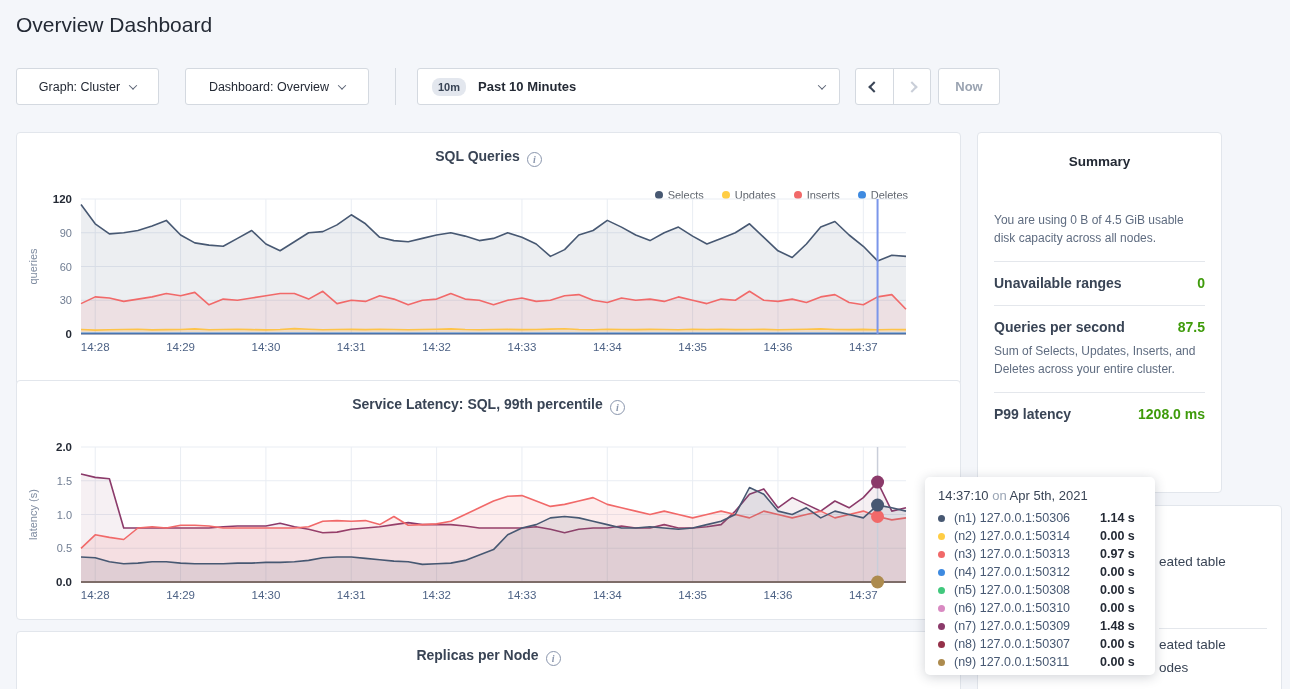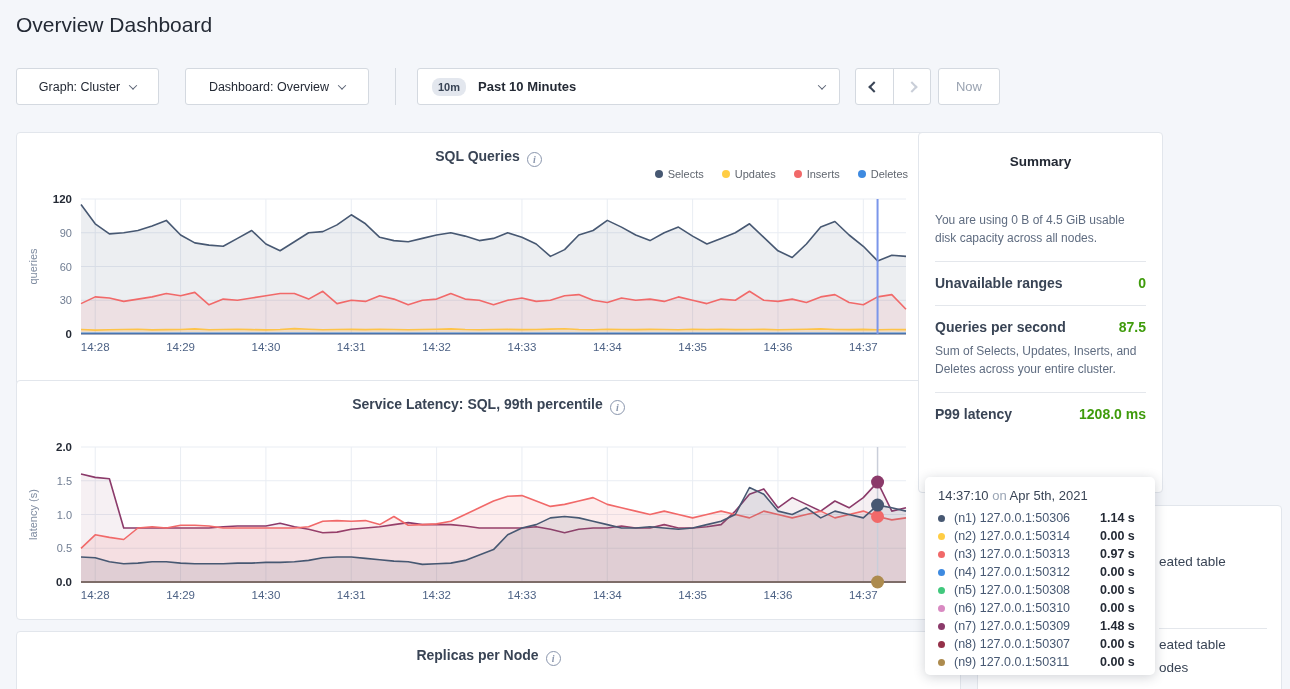--- a/index.html
+++ b/index.html
@@ -18,33 +18,33 @@
   .vdivider { position:absolute; left:395px; top:68px; width:1px; height:37px; background:#d4d9e0; }
   .timepicker { left:417px; width:423px; padding:0 14px; gap:12px; }
   .time-badge { background:#e3e7ee; border-radius:8px; font-size:11px; font-weight:700; color:#394455; padding:3px 6px; }
   .time-label { font-size:13px; font-weight:700; color:#242a35; }
   .timepicker .chev-down { margin-left:auto; }
   .navgroup { left:855px; width:76px; padding:0; }
   .navbtn { width:38px; height:100%; display:flex; align-items:center; justify-content:center; cursor:pointer; }
   .navbtn + .navbtn { border-left:1px solid #d4d9e0; }
   .chev-left  { width:8px; height:8px; border-left:2.2px solid #394455; border-bottom:2.2px solid #394455; transform:rotate(45deg); }
   .chev-right { width:8px; height:8px; border-right:2.2px solid #c9ced8; border-top:2.2px solid #c9ced8; transform:rotate(45deg); }
-  .now-btn { left:938px; width:62px; justify-content:center; font-size:13px; font-weight:400; color:#9aa3b1; }
+  .now-btn { left:938px; width:62px; justify-content:center; font-size:13px; font-weight:700; color:#9aa3b1; }
 
   
   .card { position:absolute; background:#fff; border:1px solid #e2e6ec; border-radius:4px; }
   .card-sql { left:16px; top:132px; width:945px; height:257px; }
   .card-lat { left:16px; top:380px; width:945px; height:240px; }
   .card-rep { left:16px; top:631px; width:945px; height:120px; }
-  .card-summary { left:918px; top:132px; width:245px; height:361px; padding:0 16px; }
+  .card-summary { left:977px; top:132px; width:245px; height:361px; padding:0 16px; }
   .card-events { left:977px; top:505px; width:305px; height:200px; }
 
   .chart-title { position:absolute; top:15px; left:0; width:100%; text-align:center; font-size:14px; font-weight:700; color:#394455; }
   .info-icon { display:inline-block; width:15px; height:15px; border:1px solid #8a96ad; border-radius:50%; color:#8a96ad; font-size:10px; font-style:italic; font-family:"Liberation Serif", serif; line-height:13px; text-align:center; margin-left:7px; vertical-align:-2px; }
-  .legend { position:absolute; top:35px; right:52px; display:flex; gap:18px; }
+  .legend { position:absolute; top:56px; right:52px; display:flex; gap:18px; }
   .legend-item { display:flex; align-items:center; gap:5px; cursor:pointer; }
   .legend-swatch { width:8px; height:8px; border-radius:50%; }
   .legend-label { font-size:11px; color:#60666f; }
   .chart-svg { position:absolute; left:0; top:0; }
 
   
   .summary-title { text-align:center; font-size:13.5px; font-weight:700; color:#242a35; margin-top:21px; }
   .summary-rows { margin-top:22px; }
   .sum-row { padding:13px 0 14px 0; }
   .sum-row + .sum-row { border-top:1px solid #e4e7ec; }

